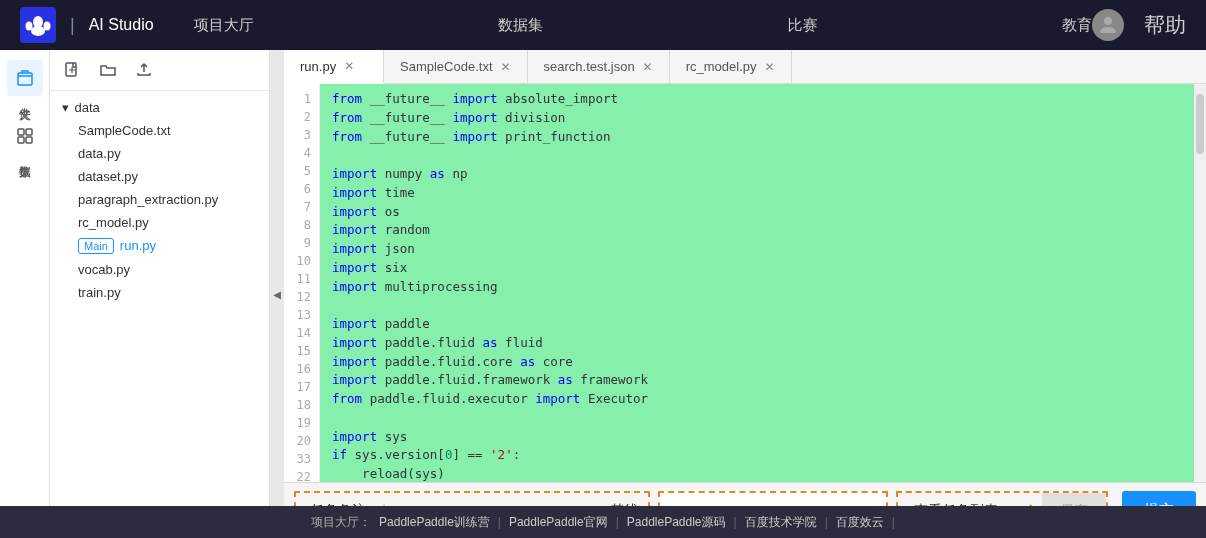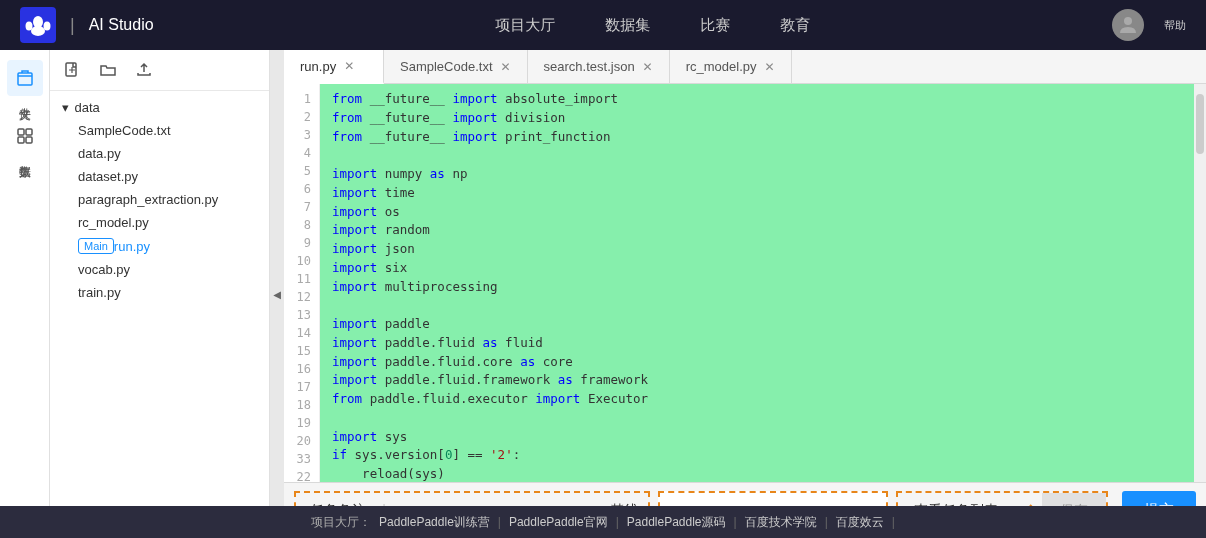--- a/index.html
+++ b/index.html
@@ -26,41 +26,41 @@
       border-radius: 4px;
       display: flex; align-items: center; justify-content: center;
       font-size: 14px; font-weight: bold; color: white;
     }
     .logo-separator { color: #888; margin: 0 6px; font-size: 18px; }
     .logo-studio { font-size: 16px; color: #fff; }
     .topnav-menu {
       display: flex;
       gap: 50px;
       flex: 1;
-      justify-content: center;
+      justify-content: space-between;
     }
     .topnav-menu-item {
       color: #ccc;
       font-size: 15px;
       cursor: pointer;
     }
     .topnav-right {
       display: flex;
       align-items: center;
       gap: 20px;
     }
     .avatar {
       width: 32px; height: 32px;
       background: #888;
       border-radius: 50%;
       overflow: hidden;
       display: flex; align-items: center; justify-content: center;
       font-size: 18px;
     }
-    .help-text { color: #ccc; font-size: 11px; cursor: pointer; }
+    .help-text { color: #ccc; font-size: 21px; cursor: pointer; }
 
     
     .sidebar-icons {
       width: 50px;
       background: #fff;
       border-right: 1px solid #e0e0e0;
       display: flex;
       flex-direction: column;
       align-items: center;
       padding-top: 10px;
@@ -127,21 +127,21 @@
       cursor: pointer;
     }
     .file-item {
       padding: 4px 12px 4px 28px;
       font-size: 13px;
       color: #333;
       cursor: pointer;
     }
     .file-item-main {
       display: flex;
-      align-items: center;
+      gap: 6px;
       padding: 4px 12px 4px 28px;
     }
     .main-badge {
       background: #fff;
       border: 1px solid #1890ff;
       color: #1890ff;
       font-size: 11px;
       padding: 1px 5px;
       border-radius: 3px;
     }

